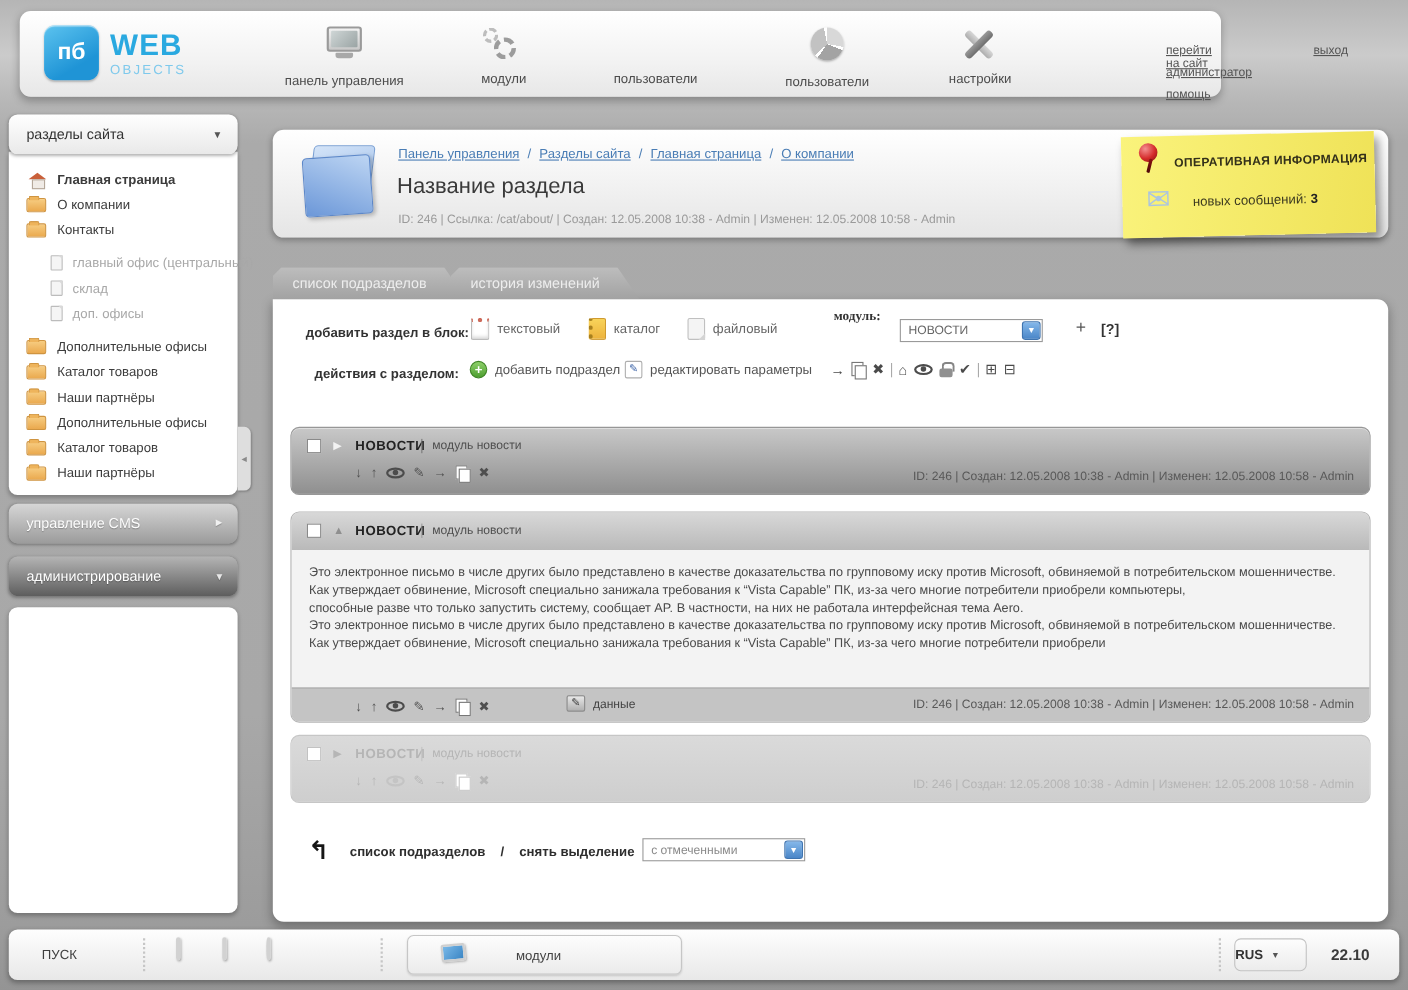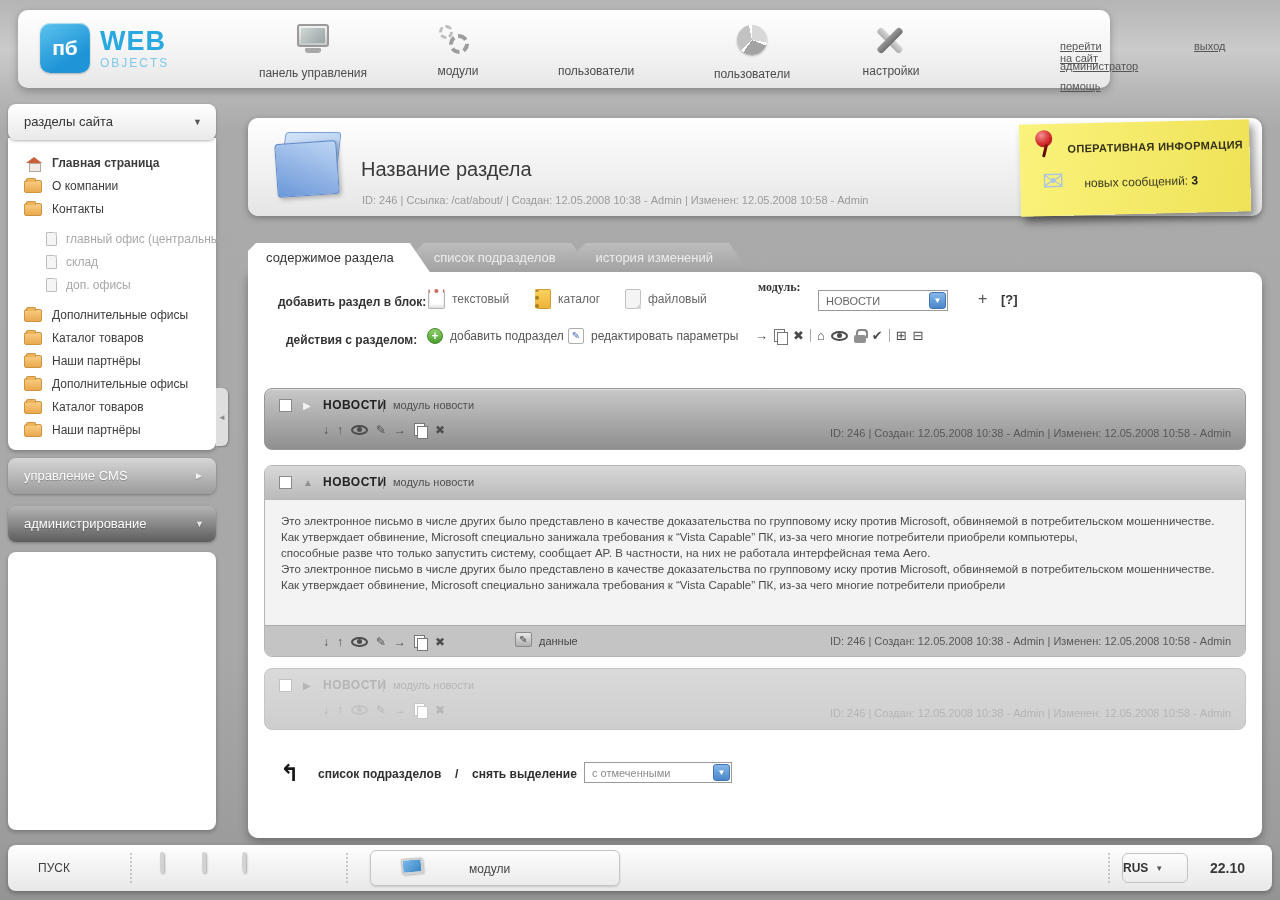--- a/index.html
+++ b/index.html
@@ -280,37 +280,45 @@
     <span class="arr">▼</span>
   </div>
   <div class="sb-white"></div>
   <div class="sb-collapse">◄</div>
 
   <div class="sec-head">
     <div class="bf">
         <div class="bf-back"></div>
         <div class="bf-front"></div>
       </div>
+    <div class="breadcrumb">
+      <span class="bc-link">Панель управления</span>
+      <span class="bc-sep">/</span>
+      <span class="bc-link">Разделы сайта</span>
+      <span class="bc-sep">/</span>
+      <span class="bc-link">Главная страница</span>
+      <span class="bc-sep">/</span>
+      <span class="bc-link">О компании</span>
+    </div>
     <div class="sec-title">Название раздела</div>
     <div class="sec-meta">ID: 246 | Ссылка: /cat/about/ | Создан: 12.05.2008 10:38 - Admin | Изменен: 12.05.2008 10:58 - Admin</div>
   </div>
 
   <div class="note">
     <div class="pin-ball"></div>
     <div class="pin-stem"></div>
     <div class="note-title">ОПЕРАТИВНАЯ ИНФОРМАЦИЯ</div>
     <div class="note-env">✉</div>
     <div class="note-msg">
       <span>новых сообщений:</span>
       <b>3</b>
     </div>
   </div>
 
   <div class="tabs">
-    <div class="tab active">содержимое раздела</div>
     <div class="tab t2">список подразделов</div>
     <div class="tab t3">история изменений</div>
   </div>
 
   <div class="panel">
 
     <div class="tb-label" style="left:30px; top:23px;">добавить раздел в блок:</div>
     <div class="bt-item" style="left:180px;align-items:center;">
       <span class="i-notepad"></span>
       <span class="lbl">текстовый</span>

